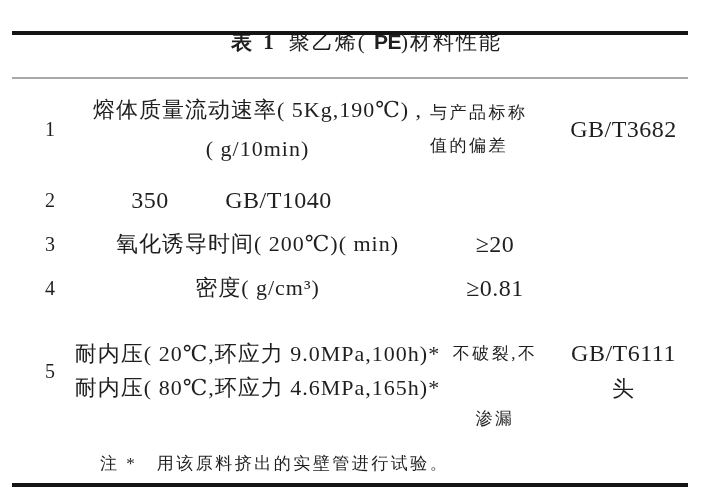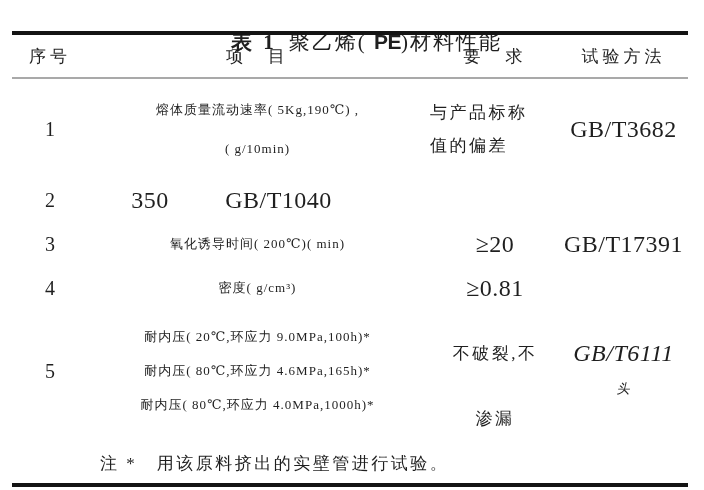--- a/index.html
+++ b/index.html
@@ -79,26 +79,26 @@
   }
   .cell.left { align-items: flex-start; text-align: left; }
   .row-1 { height: 100px; }
   .row-2 { height: 43px; }
   .row-3 { height: 44px; }
   .row-4 { height: 44px; }
   .row-5 { height: 122px; }
   .num { font-size: 20px; }
   .lat { font-size: 24px; letter-spacing: 0.5px; }
   .zh  { font-size: 17px; letter-spacing: 2.5px; white-space: pre; }
-  .mix { font-size: 13px; letter-spacing: 1px; white-space: pre; }
+  .mix { font-size: 22px; letter-spacing: 1px; white-space: pre; }
   .row-1 .c2 .mix { line-height: 39px; }
   .row-1 .c3 .line { line-height: 33px; }
   .row-5 .c2 .mix { line-height: 34px; }
   .row-5 .c3 .zh  { line-height: 34px; margin-top: 31px; }
-  .row-5 .c4 .line { line-height: 35px; font-style: italic; }
+  .row-5 .c4 .line { line-height: 35px; }
   
   .note {
     position: absolute;
     top: 452px;
     left: 100px;
     font-size: 17px;
     letter-spacing: 2.5px;
     white-space: pre;
   }
 </style>
@@ -106,26 +106,20 @@
 <body>
 
 <div class="sheet">
 
   <div class="title">
     <span class="t-label">表 1</span><span>聚乙烯( </span><span class="t-pe">PE</span><span>)材料性能</span>
   </div>
 
   <div class="rule thick rule-top"></div>
 
-  <div class="header-row">
-    <div class="header-cell c1">序号</div>
-    <div class="header-cell c2">项　目</div>
-    <div class="header-cell c3">要　求</div>
-    <div class="header-cell c4">试验方法</div>
-  </div>
 
   <div class="rule thin rule-mid"></div>
 
   <div class="tbody">
 
     <div class="row row-1">
       <div class="cell c1">
         <div class="num">1</div>
       </div>
       <div class="cell c2">
@@ -156,23 +150,20 @@
     <div class="row row-3">
       <div class="cell c1">
         <div class="num">3</div>
       </div>
       <div class="cell c2">
         <div class="mix">氧化诱导时间( 200℃)( min)</div>
       </div>
       <div class="cell c3">
         <div class="lat">≥20</div>
       </div>
-      <div class="cell c4">
-        <div class="lat">GB/T17391</div>
-      </div>
     </div>
 
     <div class="row row-4">
       <div class="cell c1">
         <div class="num">4</div>
       </div>
       <div class="cell c2">
         <div class="mix">密度( g/cm³)</div>
       </div>
       <div class="cell c3">
@@ -180,21 +171,20 @@
       </div>
     </div>
 
     <div class="row row-5">
       <div class="cell c1">
         <div class="num">5</div>
       </div>
       <div class="cell c2">
         <div class="mix">耐内压( 20℃,环应力 9.0MPa,100h)*</div>
         <div class="mix">耐内压( 80℃,环应力 4.6MPa,165h)*</div>
-        <div class="mix">耐内压( 80℃,环应力 4.0MPa,1000h)*</div>
       </div>
       <div class="cell c3">
         <div class="zh">不破裂,不</div>
         <div class="zh">渗漏</div>
       </div>
       <div class="cell c4">
         <div class="line lat">GB/T6111</div>
         <div class="line mix">头</div>
       </div>
     </div>

